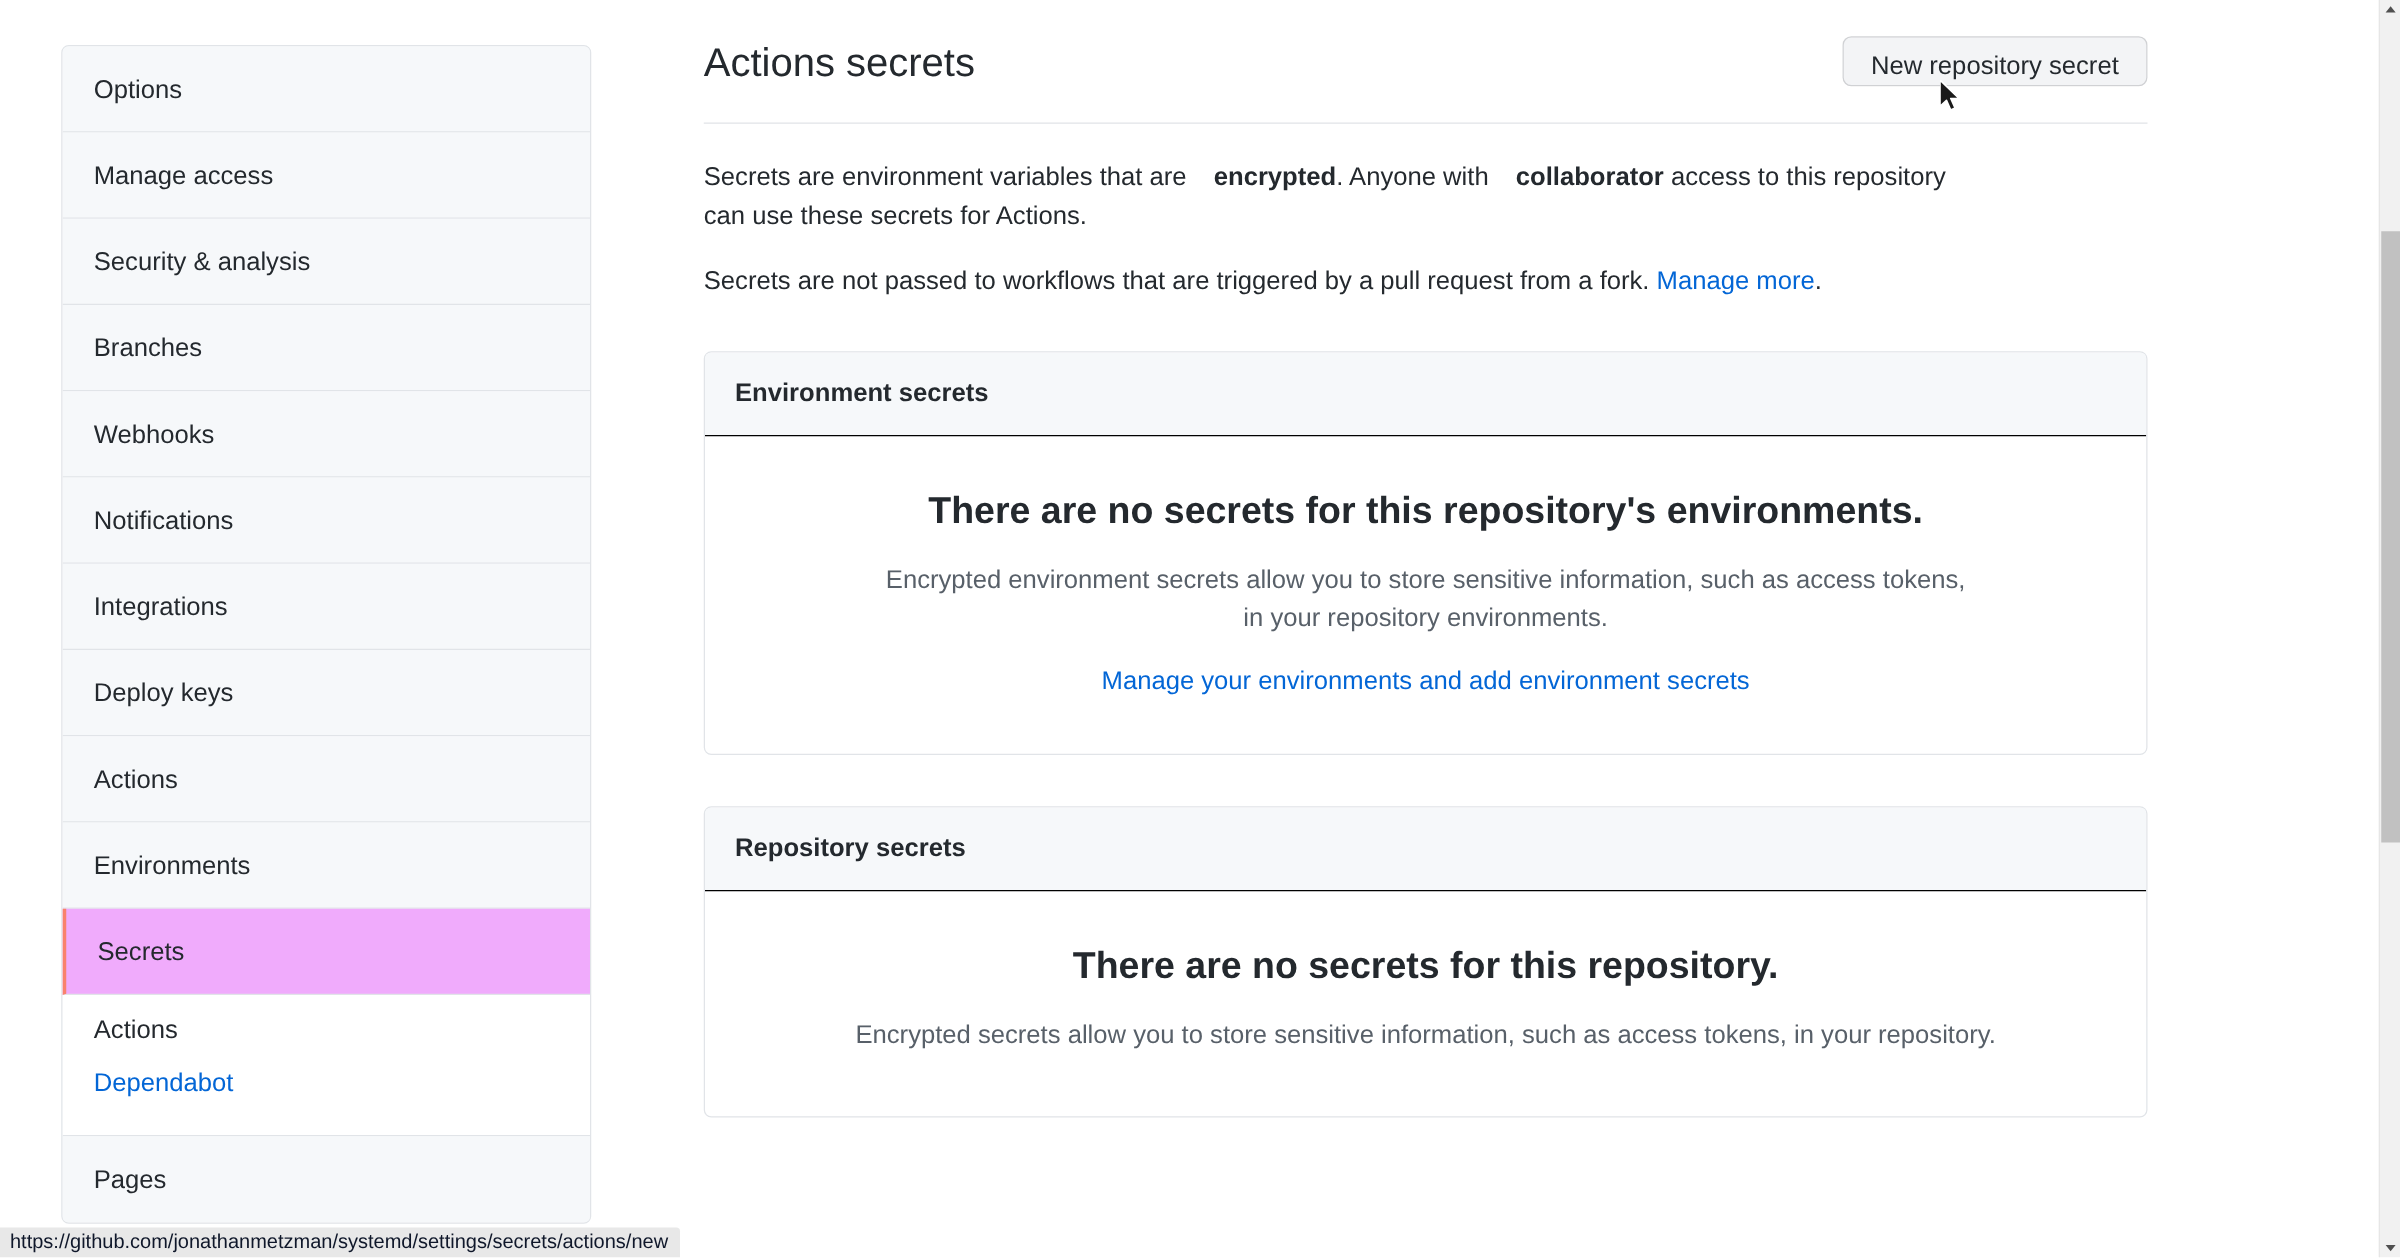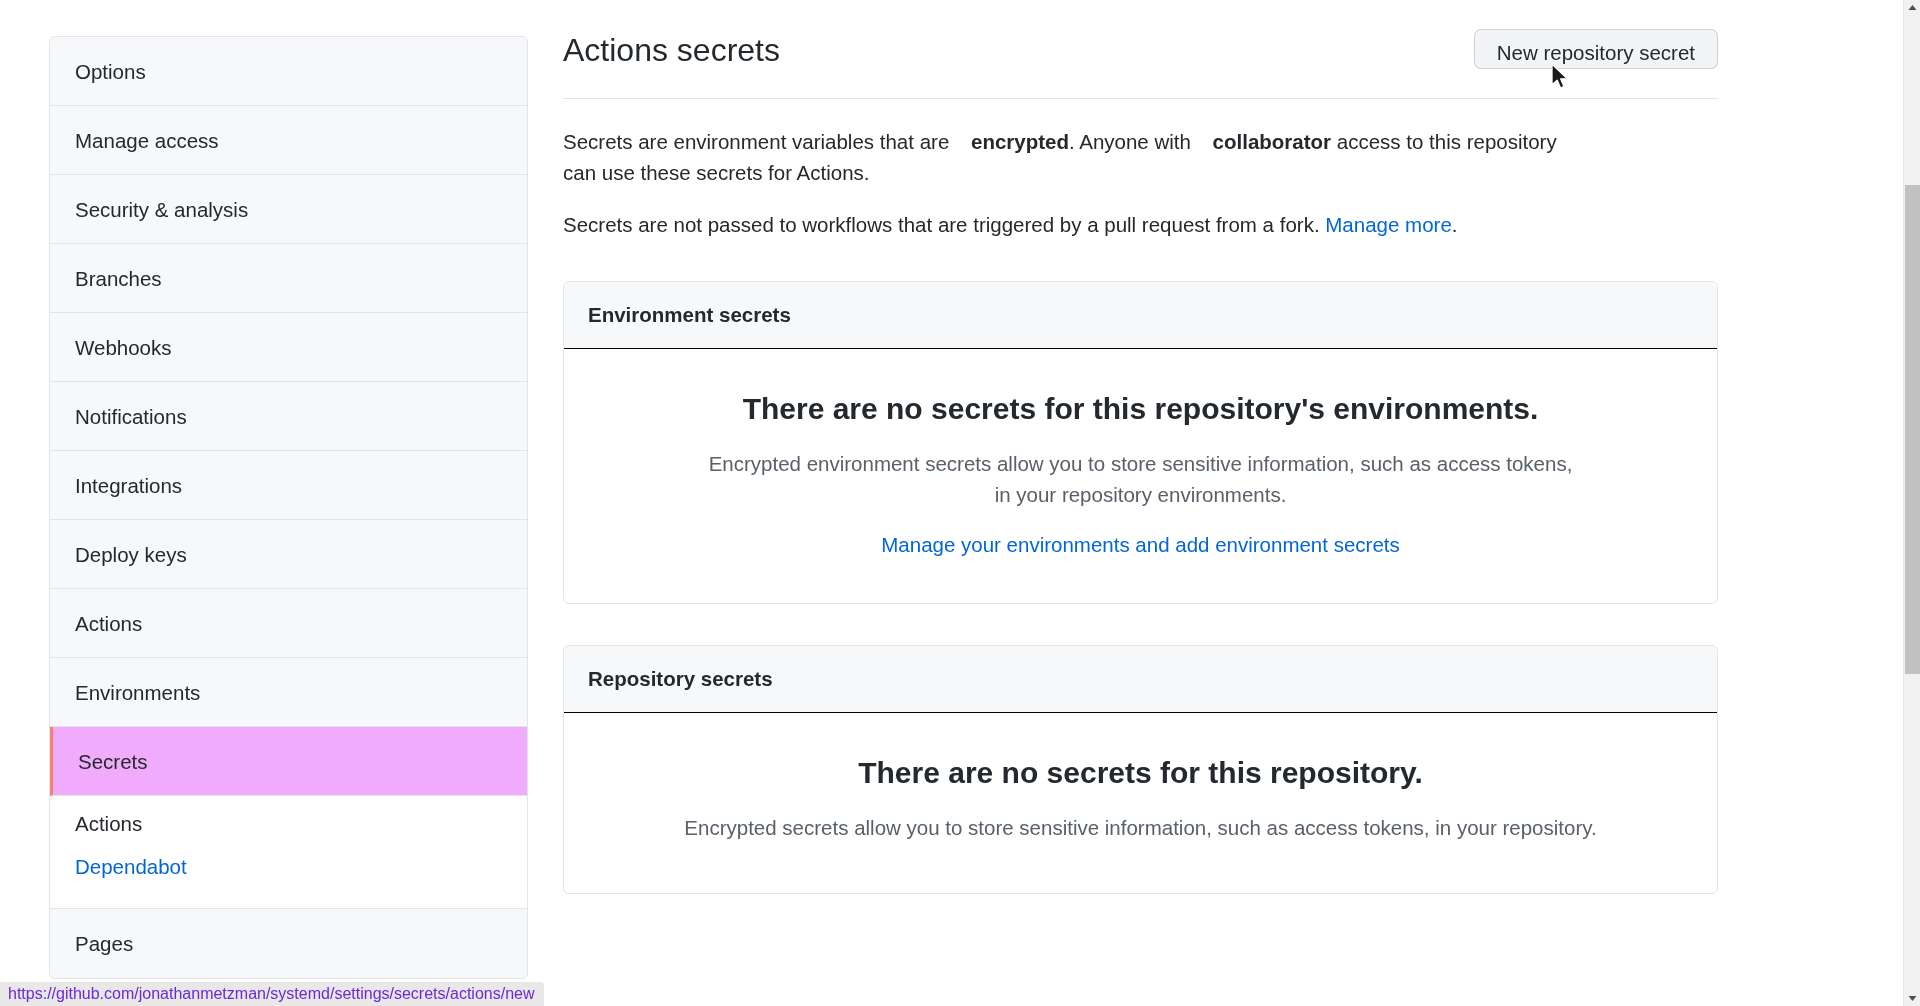--- a/index.html
+++ b/index.html
@@ -16,21 +16,21 @@
     width: 1920px;
     height: 1006px;
     background: #ffffff;
   }
 
   
   .sidebar {
     position: absolute;
     left: 49px;
     top: 36px;
-    width: 479px;
+    width: 424px;
     border: 1px solid #e1e4e8;
     border-radius: 6px;
     background: #f6f8fa;
     overflow: hidden;
   }
   .side-item {
     position: relative;
     display: block;
     height: 69px;
     line-height: 69px;
@@ -182,21 +182,21 @@
   
   .status-bar {
     position: absolute;
     left: 0;
     bottom: 0;
     height: 24px;
     max-width: 560px;
     padding: 0 10px 0 8px;
     background: #e8e8e8;
     border-top-right-radius: 3px;
-    color: #6d28d9;
+    color: #0f172a;
     font-size: 16px;
     line-height: 24px;
     white-space: nowrap;
     overflow: hidden;
     text-overflow: ellipsis;
     font-family: "Liberation Sans", sans-serif;
   }
 
   
   .cursor {

